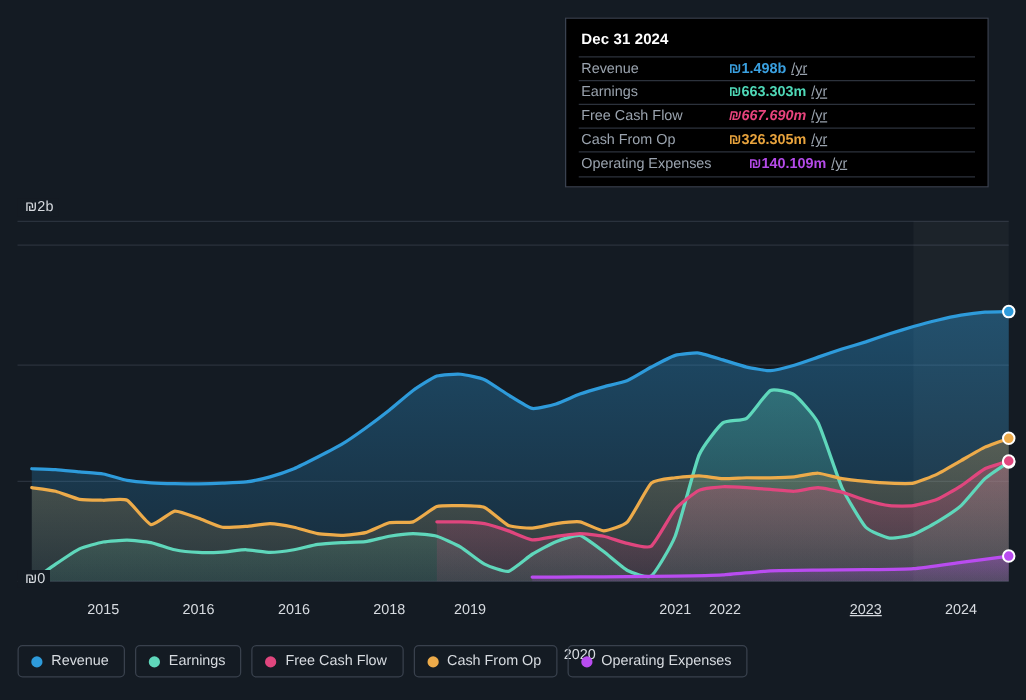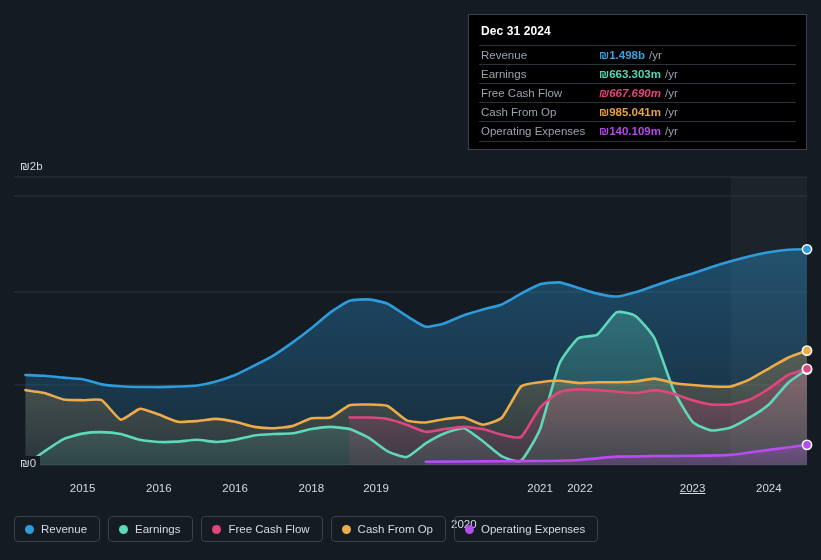--- a/index.html
+++ b/index.html
@@ -61,21 +61,21 @@
     position: absolute;
     transform: translateX(-50%);
     font-size: 11.5px;
     color: #d7dbe0;
     white-space: nowrap;
   }
 
   
   #tooltip {
     position: absolute;
-    left: 468px;
+    left: 452px;
     top: 14px;
     width: 339px;
     background: #000000;
     border: 1px solid #3a4250;
     box-sizing: border-box;
     padding: 8px 10px 6px 10px;
   }
   #tooltip-date {
     font-size: 12px;
     font-weight: bold;
@@ -99,20 +99,21 @@
   }
   .tt-value {
     font-weight: bold;
     white-space: nowrap;
   }
   .tt-unit {
     color: #9aa3ae;
     margin-left: 4px;
     font-weight: normal;
     white-space: nowrap;
+    text-decoration: underline;
   }
   .tt-row.sub { border-top: none; padding-top: 0; }
   .tt-row.sub .tt-label { flex: 0 0 118px; }
   .tt-margin-value { color: #ffffff; font-weight: bold; }
   .tt-margin-text { color: #9aa3ae; margin-left: 5px; }
   #tooltip-bottom-rule {
     border-top: 1px solid #2c323c;
     height: 1px;
     margin-top: 1px;
   }
@@ -250,26 +251,26 @@
           <span class="tt-value" style="color: rgb(79, 217, 184);">₪663.303m</span>
           <span class="tt-unit">/yr</span>
         </div>
         <div class="tt-row">
           <span class="tt-label">Free Cash Flow</span>
           <span class="tt-value" style="color: rgb(232, 68, 125); font-style: italic;">₪667.690m</span>
           <span class="tt-unit">/yr</span>
         </div>
         <div class="tt-row">
           <span class="tt-label">Cash From Op</span>
-          <span class="tt-value" style="color: rgb(232, 163, 61);">₪985.041m</span>
+          <span class="tt-value" style="color: rgb(232, 163, 61);">₪326.305m</span>
           <span class="tt-unit">/yr</span>
         </div>
         <div class="tt-row">
           <span class="tt-label">Operating Expenses</span>
-          <span class="tt-value" style="color: rgb(180, 74, 232);">₪140.109m</span>
+          <span class="tt-value" style="color: rgb(180, 74, 232); margin-left: 16px;">₪140.109m</span>
           <span class="tt-unit">/yr</span>
         </div>
       </div>
     <div id="tooltip-bottom-rule"></div>
   </div>
 
   <div id="legend">
       <div class="legend-item">
         <span class="legend-dot" style="background: rgb(46, 155, 219);"></span>
         <span class="legend-label">Revenue</span>

